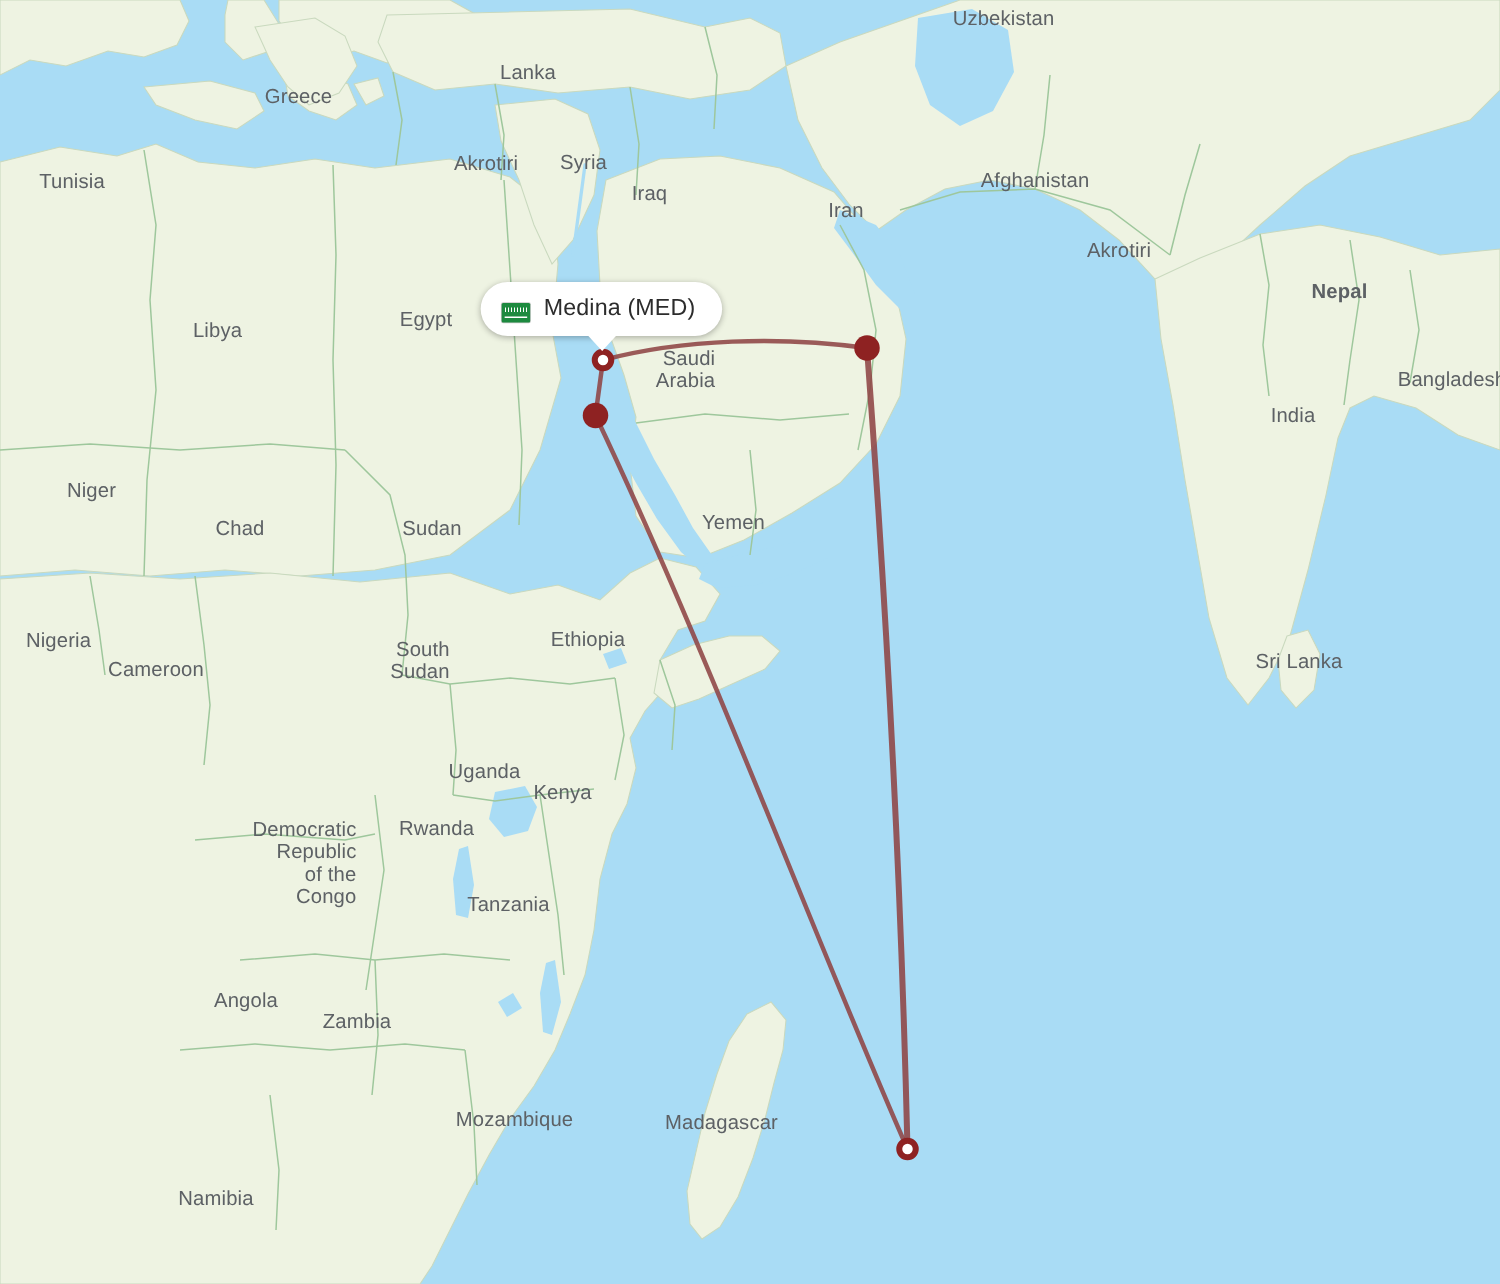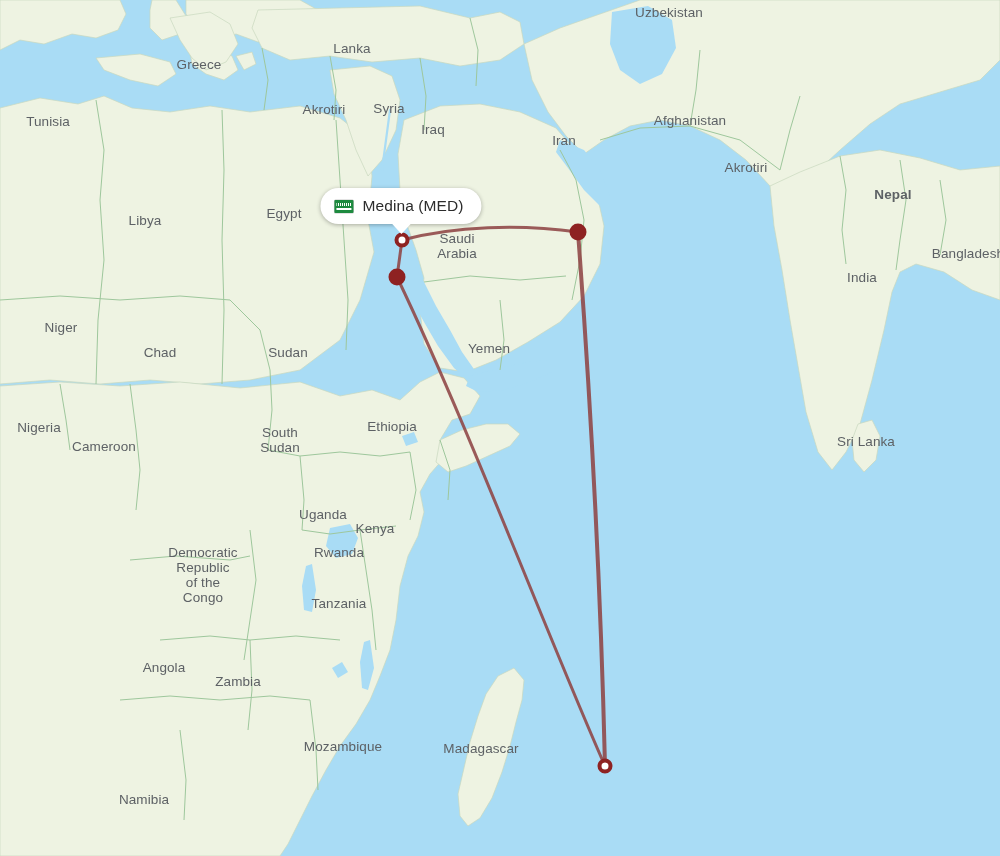--- a/index.html
+++ b/index.html
@@ -4,28 +4,28 @@
 <title>Flight route map</title>
 <style>
   html,body{margin:0;padding:0;background:#aadaff;}
   body{width:1000px;height:856px;overflow:hidden;
        font-family:"Liberation Sans","DejaVu Sans",sans-serif;}
   #map{position:relative;width:1000px;height:856px;overflow:hidden;background:#a9dcf5;}
   #map svg.layer{position:absolute;left:0;top:0;width:1000px;height:856px;}
 
   
   .clabel{position:absolute;color:#5d6165;font-size:13.5px;line-height:15px;
-          text-align:center;white-space:pre;letter-spacing:.1px;
+          text-align:right;white-space:pre;letter-spacing:.1px;
           transform:translate(-50%,-50%);pointer-events:none;}
 
   
   .callout{position:absolute;transform:translate(-50%,-100%);
            background:#fff;border-radius:22px;padding:9px 18px 9px 14px;
            box-shadow:0 1px 4px rgba(0,0,0,.30);
-           display:flex;align-items:center;gap:9px;white-space:nowrap;}
+           display:flex;align-items:flex-end;gap:9px;white-space:nowrap;}
   .callout .ctext{font-size:15.5px;color:#2c2c2c;letter-spacing:.1px;}
   .callout .tail{position:absolute;left:50%;bottom:-10px;margin-left:-11px;
            width:0;height:0;border-left:11px solid transparent;
            border-right:11px solid transparent;border-top:12px solid #fff;}
   .flag{width:19px;height:13px;flex:0 0 19px;border-radius:1px;
         box-shadow:0 0 0 .5px rgba(0,0,0,.22);overflow:hidden;position:relative;}
   .flag i{position:absolute;left:0;width:100%;display:block;}
 
   
   .flag-sa{background:#1d8a3f;}
@@ -177,21 +177,21 @@
       <div class="clabel" style="left: 160px; top: 352px;">Chad</div>
       <div class="clabel" style="left: 288px; top: 352px;">Sudan</div>
       <div class="clabel" style="left: 489px; top: 348px;">Yemen</div>
       <div class="clabel" style="left: 39px; top: 427px;">Nigeria</div>
       <div class="clabel" style="left: 104px; top: 446px;">Cameroon</div>
       <div class="clabel" style="left: 280px; top: 440px;">South
 Sudan</div>
       <div class="clabel" style="left: 392px; top: 426px;">Ethiopia</div>
       <div class="clabel" style="left: 323px; top: 514px;">Uganda</div>
       <div class="clabel" style="left: 375px; top: 528px;">Kenya</div>
-      <div class="clabel" style="left: 291px; top: 552px; margin-left: 48px;">Rwanda</div>
+      <div class="clabel" style="left: 291px; top: 552px;">Rwanda</div>
       <div class="clabel" style="left: 203px; top: 575px;">Democratic
 Republic
 of the
 Congo</div>
       <div class="clabel" style="left: 339px; top: 603px;">Tanzania</div>
       <div class="clabel" style="left: 164px; top: 667px;">Angola</div>
       <div class="clabel" style="left: 238px; top: 681px;">Zambia</div>
       <div class="clabel" style="left: 343px; top: 746px;">Mozambique</div>
       <div class="clabel" style="left: 481px; top: 748px;">Madagascar</div>
       <div class="clabel" style="left: 144px; top: 799px;">Namibia</div>

